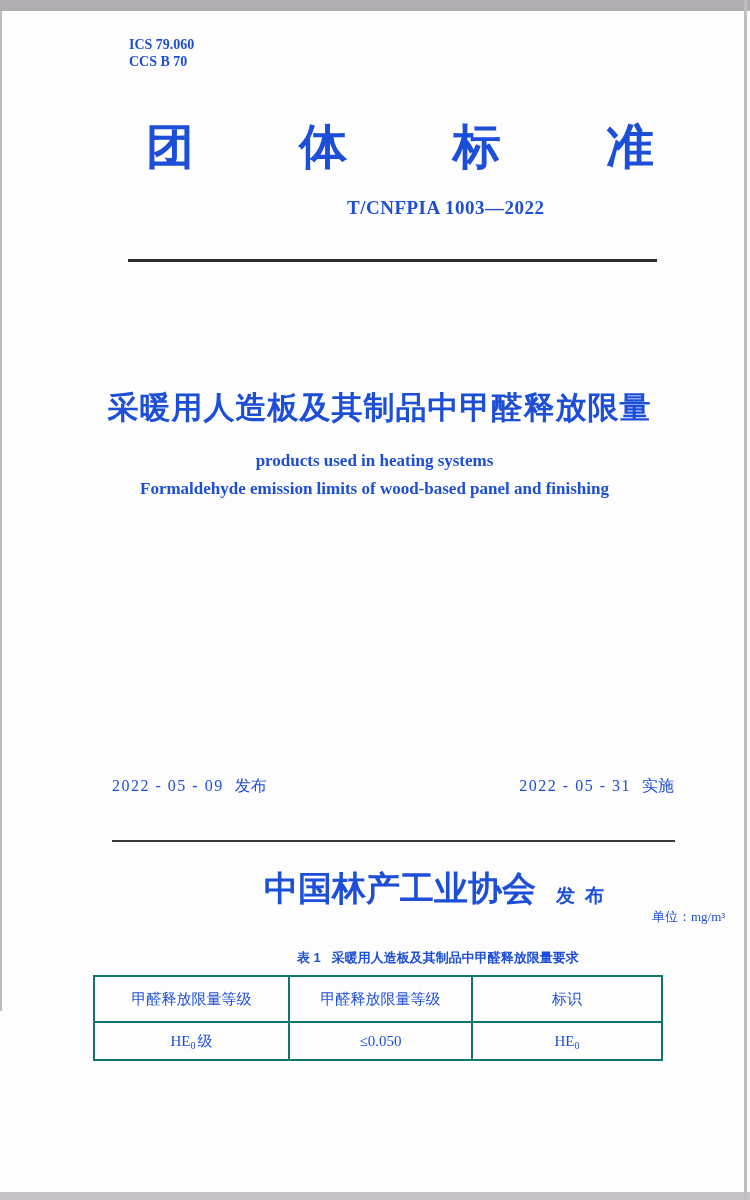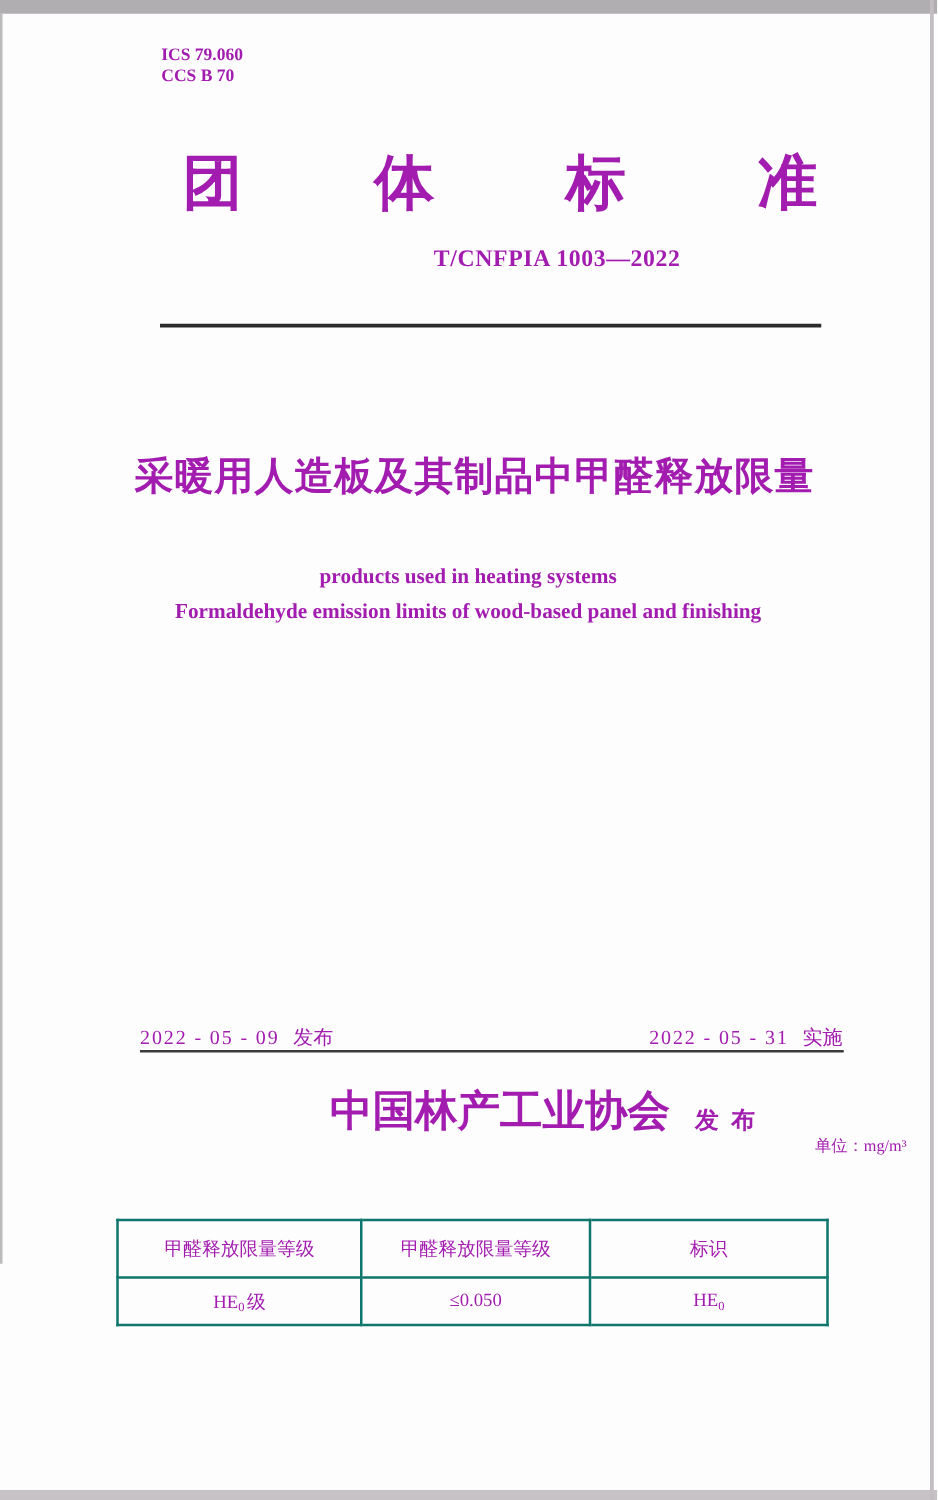--- a/index.html
+++ b/index.html
@@ -1,18 +1,18 @@
 <!DOCTYPE html>
 <html><head>
 <meta charset="utf-8">
 <style>
   html,body { margin:0; padding:0; background:#ffffff; }
   .page {
     position:relative; width:750px; height:1200px;
-    background:#fdfdfd; overflow:hidden; color:#a21caf;
+    background:#fdfdfd; overflow:hidden; color:#1d4ed8;
     font-family:"Liberation Serif","DejaVu Serif",serif;
   }
   
   .edge-top    { position:absolute; left:0; top:0; width:750px; height:11px; background:#b1aeb1; }
   .edge-bottom { position:absolute; left:0; top:1192px; width:750px; height:8px; background:#c6c2c6; }
   .edge-right  { position:absolute; left:744px; top:0; width:3px; height:1200px; background:#c1bdc1; }
   .edge-left   { position:absolute; left:0; top:11px; width:2px; height:1000px; background:#bdbabd; }
 
   .ics-block { position:absolute; left:129px; top:36px; font-weight:bold; font-size:14px; line-height:17px; }
 
@@ -21,31 +21,31 @@
     display:flex; justify-content:space-between;
     font-weight:bold; font-size:48px; line-height:52px;
   }
   .stdnum {
     position:absolute; left:347px; top:197px; width:300px; text-align:left;
     font-weight:bold; font-size:19px; letter-spacing:0.5px;
   }
   .rule-top { position:absolute; left:128px; top:259px; width:529px; height:3px; background:#2b2b2b; }
 
   .title-zh {
-    position:absolute; left:93px; top:360px; width:573px; text-align:center;
+    position:absolute; left:93px; top:387px; width:573px; text-align:center;
     font-family:"Liberation Sans","DejaVu Sans",sans-serif;
     font-weight:bold; font-size:31px; letter-spacing:1px;
   }
   .title-en {
     position:absolute; left:93px; top:447px; width:563px; text-align:center;
     font-weight:bold; font-size:17px; line-height:28px;
   }
 
   .dates {
-    position:absolute; left:112px; top:820px; width:562px;
+    position:absolute; left:112px; top:776px; width:562px;
     display:flex; justify-content:space-between; font-size:16px;align-items:flex-end;
   }
   .date-num { letter-spacing:1.5px; }
   .date-label { font-family:"Liberation Sans","DejaVu Sans",sans-serif; margin-left:7px; }
   .rule-dates { position:absolute; left:112px; top:840px; width:563px; height:2px; background:#3a3a3a; }
 
   .pub-name {
     position:absolute; left:264px; top:866px;
     font-weight:bold; font-size:34px; letter-spacing:0px;
   }
@@ -119,20 +119,23 @@
       <span class="date-num">2022 - 05 - 31</span>
       <span class="date-label">实施</span>
     </span>
   </div>
 
   <div class="rule-dates"></div>
 
   <div class="pub-name">中国林产工业协会</div>
   <div class="pub-action">发布</div>
 
+  <div class="tbl-caption">
+    <span class="cap-label">表 1</span><span>采暖用人造板及其制品中甲醛释放限量要求</span>
+  </div>
   <div class="tbl-unit">单位：mg/m³</div>
 
   <table class="limits">
     <tbody>
         <tr class="hdr">
       <td class="col1">甲醛释放限量等级</td>
       <td class="col2">甲醛释放限量等级</td>
       <td class="col3">标识</td>
     </tr>
     <tr class="data">

